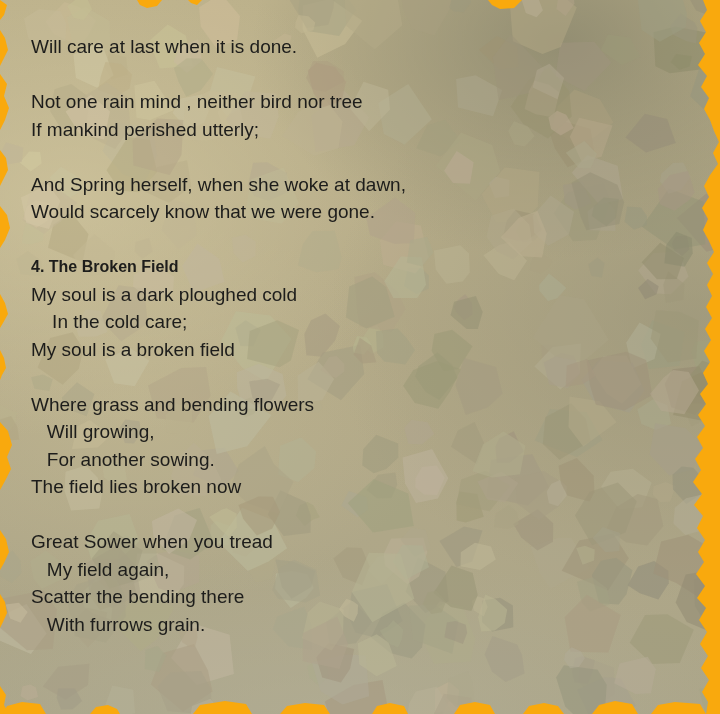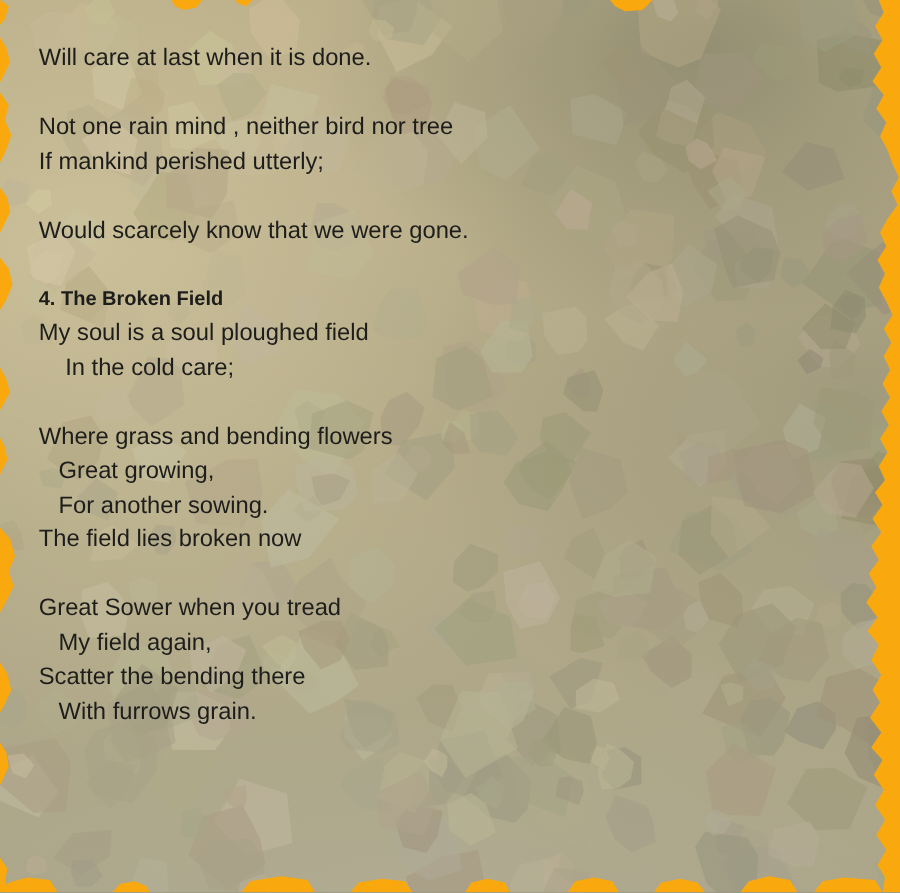--- a/index.html
+++ b/index.html
@@ -363,28 +363,30 @@
       <polygon points="651,714 658,705 675,702 700,704 706,714"></polygon>
     </g>
   </svg>
 
   <div class="poem">
       <div class="poem-line">Will care at last when it is done.</div>
       <div class="poem-line">&nbsp;</div>
       <div class="poem-line">Not one rain mind , neither bird nor tree</div>
       <div class="poem-line">If mankind perished utterly;</div>
       <div class="poem-line">&nbsp;</div>
+      <div class="poem-line">And Spring herself, when she woke at dawn,</div>
       <div class="poem-line">Would scarcely know that we were gone.</div>
       <div class="poem-line">&nbsp;</div>
       <div class="poem-line bold">4. The Broken Field</div>
-      <div class="poem-line">My soul is a soul ploughed field</div>
+      <div class="poem-line">My soul is a dark ploughed cold</div>
       <div class="poem-line">    In the cold care;</div>
+      <div class="poem-line">My soul is a broken field</div>
       <div class="poem-line">&nbsp;</div>
       <div class="poem-line">Where grass and bending flowers</div>
-      <div class="poem-line">   Great growing,</div>
+      <div class="poem-line">   Will growing,</div>
       <div class="poem-line">   For another sowing.</div>
       <div class="poem-line">The field lies broken now</div>
       <div class="poem-line">&nbsp;</div>
       <div class="poem-line">Great Sower when you tread</div>
       <div class="poem-line">   My field again,</div>
       <div class="poem-line">Scatter the bending there</div>
       <div class="poem-line">   With furrows grain.</div>
     </div>
 
 </div>

